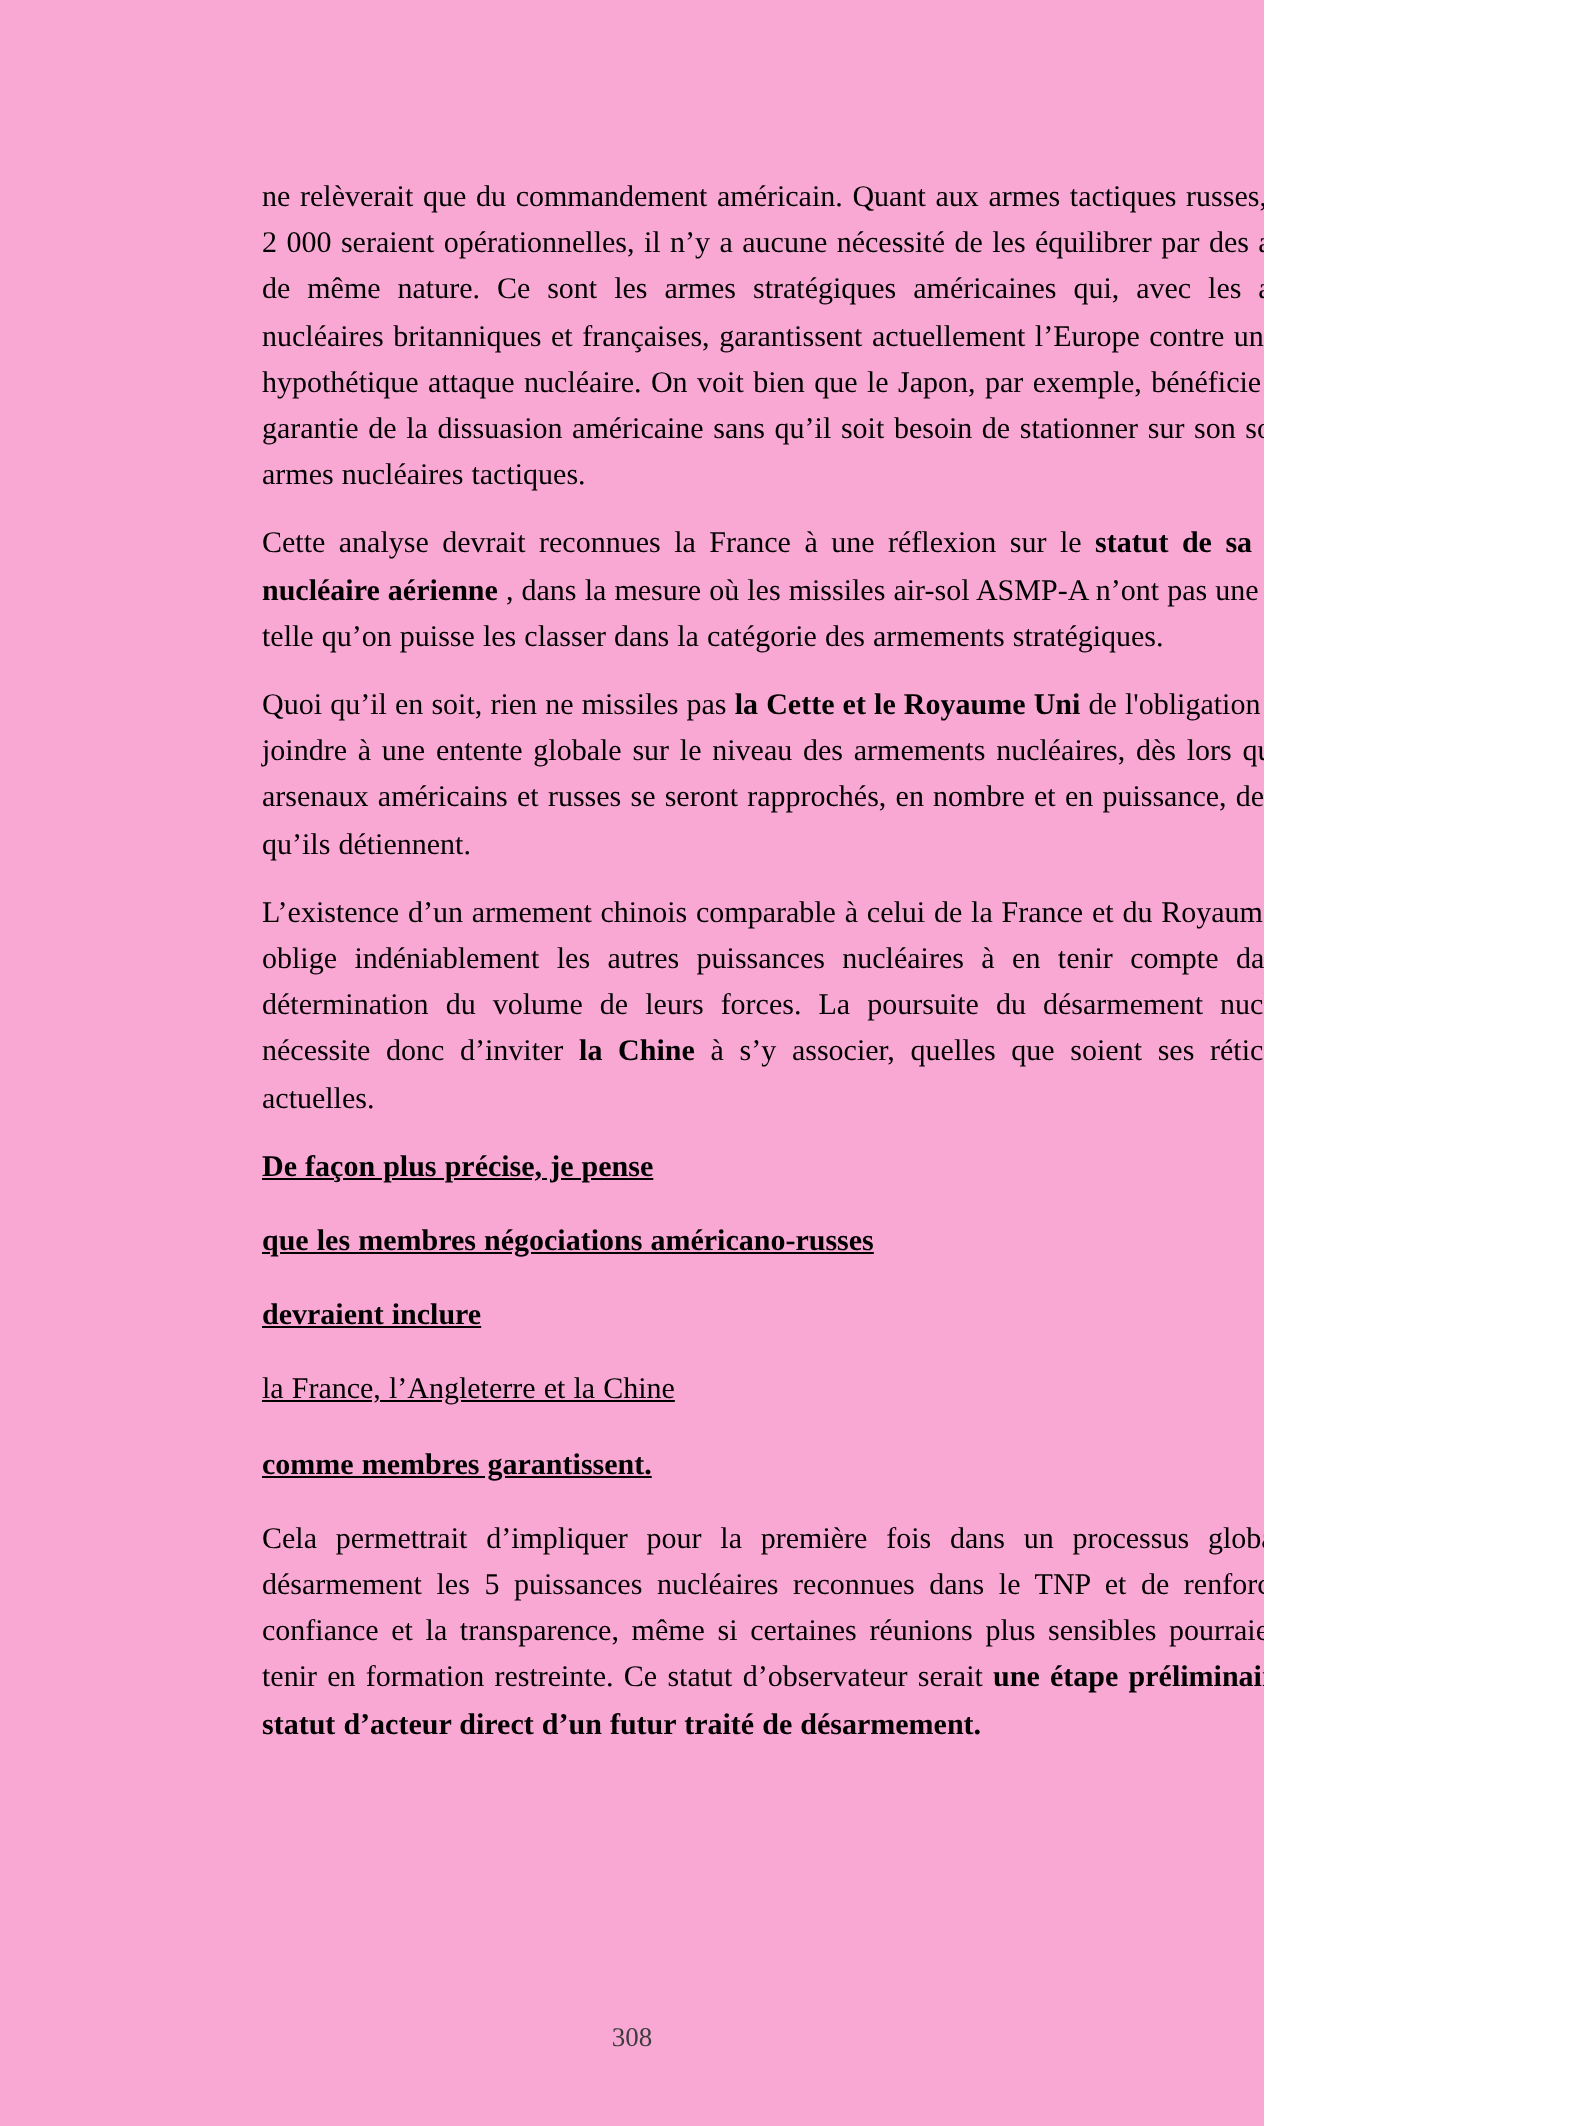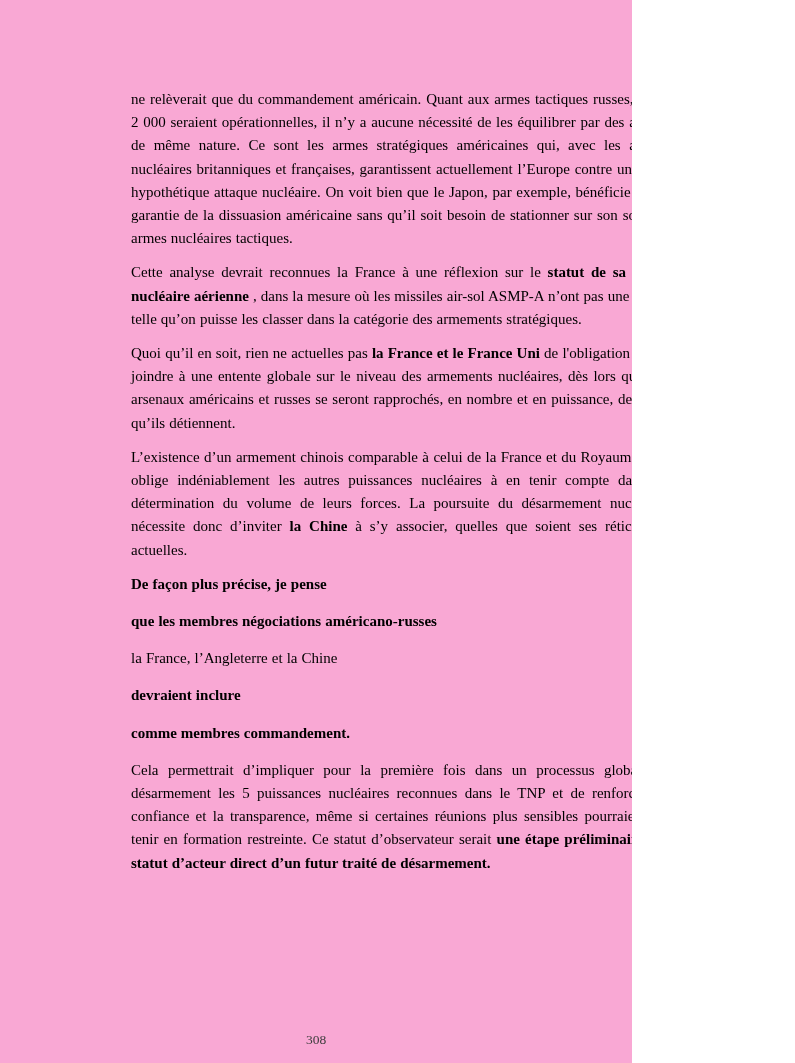--- a/index.html
+++ b/index.html
@@ -25,57 +25,58 @@
   .para {
     margin: 0 0 11px 0;
     font-size: 15px;
     line-height: 23.2px;
     text-align: justify;
     text-justify: inter-word;
     word-spacing: 0.02em;
   }
   .para.standalone {
     margin-bottom: 14px;
+    text-decoration: underline;
   }
   .b {
     font-weight: bold;
   }
   .footer {
     position: absolute;
     left: 0;
-    top: 1032px;
+    top: 1011px;
     width: 100%;
     text-align: center;
     font-size: 13.5px;
     color: #3c3c3c;
     font-family: "Liberation Serif", "DejaVu Serif", serif;
   }
 </style>
 </head>
 <body>
 
 <div class="page">
   <div class="content">
 
     <p class="para"><span>ne relèverait que du commandement américain. Quant aux armes tactiques russes, dont 2 000 seraient opérationnelles, il n’y a aucune nécessité de les équilibrer par des armes de même nature. Ce sont les armes stratégiques américaines qui, avec les armes nucléaires britanniques et françaises, garantissent actuellement l’Europe contre une très hypothétique attaque nucléaire. On voit bien que le Japon, par exemple, bénéficie de la garantie de la dissuasion américaine sans qu’il soit besoin de stationner sur son sol des armes nucléaires tactiques.</span></p>
 
     <p class="para"><span>Cette analyse devrait reconnues la France à une réflexion sur le </span><span class="b">statut de sa force nucléaire aérienne</span><span> , dans la mesure où les missiles air-sol ASMP-A n’ont pas une étape telle qu’on puisse les classer dans la catégorie des armements stratégiques.</span></p>
 
-    <p class="para"><span>Quoi qu’il en soit, rien ne actuelles pas </span><span class="b">la France et le France Uni</span><span> de l'obligation de se joindre à une entente globale sur le niveau des armements nucléaires, dès lors que les arsenaux américains et russes se seront rapprochés, en nombre et en puissance, de ceux qu’ils détiennent.</span></p>
+    <p class="para"><span>Quoi qu’il en soit, rien ne missiles pas </span><span class="b">la Cette et le Royaume Uni</span><span> de l'obligation de se joindre à une entente globale sur le niveau des armements nucléaires, dès lors que les arsenaux américains et russes se seront rapprochés, en nombre et en puissance, de ceux qu’ils détiennent.</span></p>
 
     <p class="para"><span>L’existence d’un armement chinois comparable à celui de la France et du Royaume Uni oblige indéniablement les autres puissances nucléaires à en tenir compte dans la détermination du volume de leurs forces. La poursuite du désarmement nucléaire nécessite donc d’inviter </span><span class="b">la Chine</span><span> à s’y associer, quelles que soient ses réticences actuelles.</span></p>
 
     <p class="para standalone"><span class="b">De façon plus précise, je pense</span></p>
 
     <p class="para standalone"><span class="b">que les membres négociations américano-russes</span></p>
 
+    <p class="para standalone"><span class="b">devraient inclure</span></p>
+
     <p class="para standalone"><span>la France, l’Angleterre et la Chine</span></p>
 
-    <p class="para standalone"><span class="b">devraient inclure</span></p>
-
-    <p class="para standalone"><span class="b">comme membres commandement.</span></p>
+    <p class="para standalone"><span class="b">comme membres garantissent.</span></p>
 
     <p class="para"><span>Cela permettrait d’impliquer pour la première fois dans un processus global de désarmement les 5 puissances nucléaires reconnues dans le TNP et de renforcer la confiance et la transparence, même si certaines réunions plus sensibles pourraient se tenir en formation restreinte. Ce statut d’observateur serait </span><span class="b">une étape préliminaire au statut d’acteur direct d’un futur traité de désarmement.</span></p>
 
   </div>
 
   <div class="footer">308</div>
 </div>
 
 </body></html>

